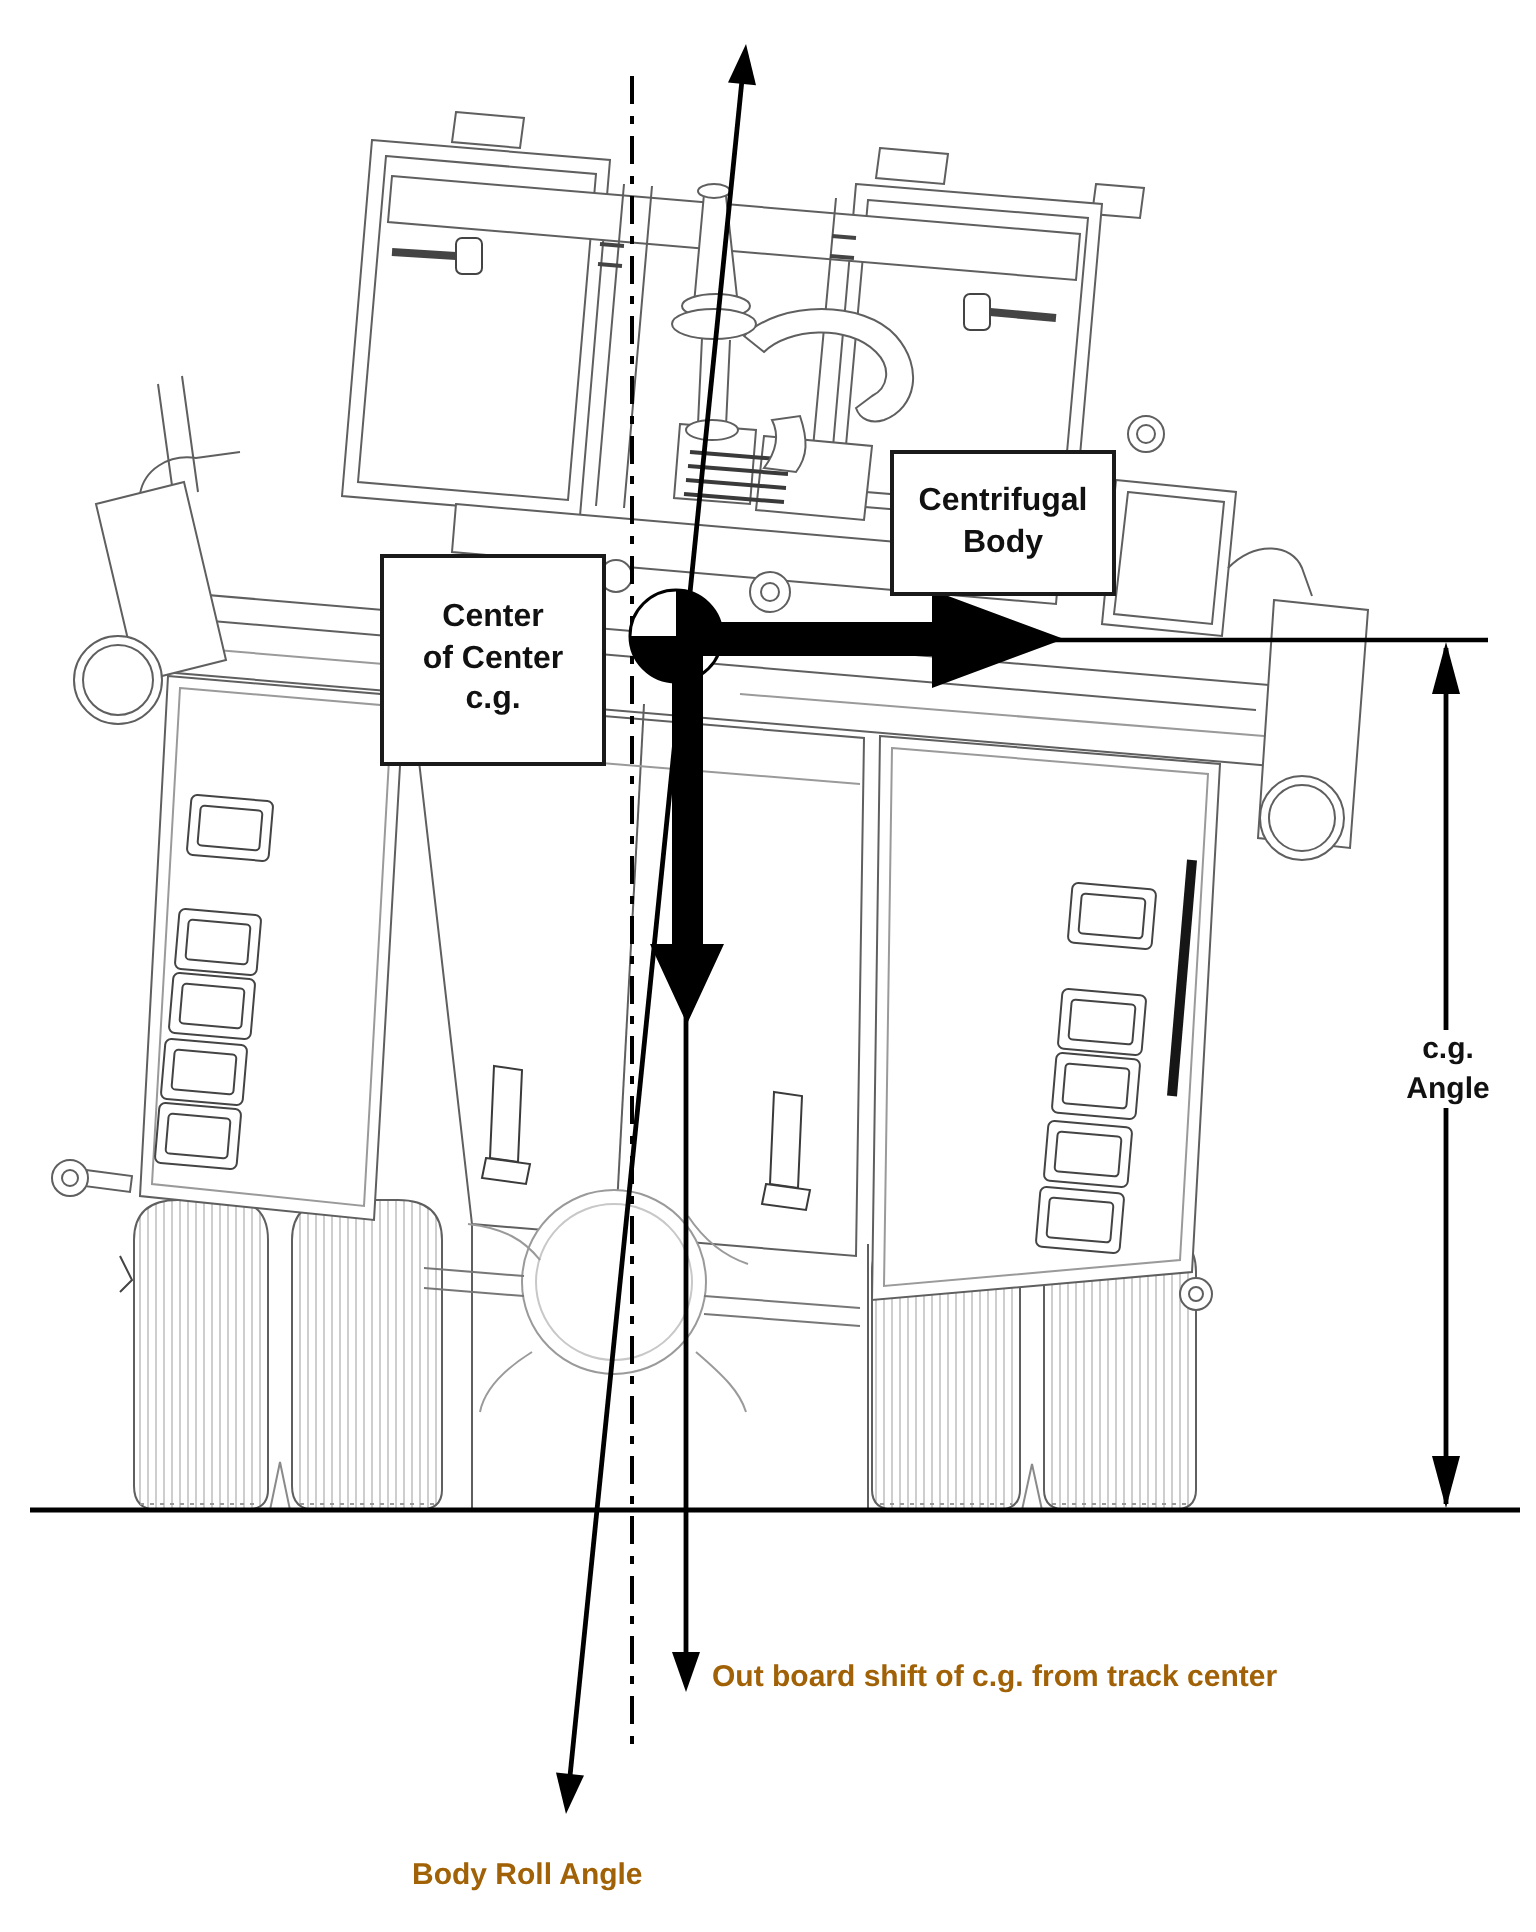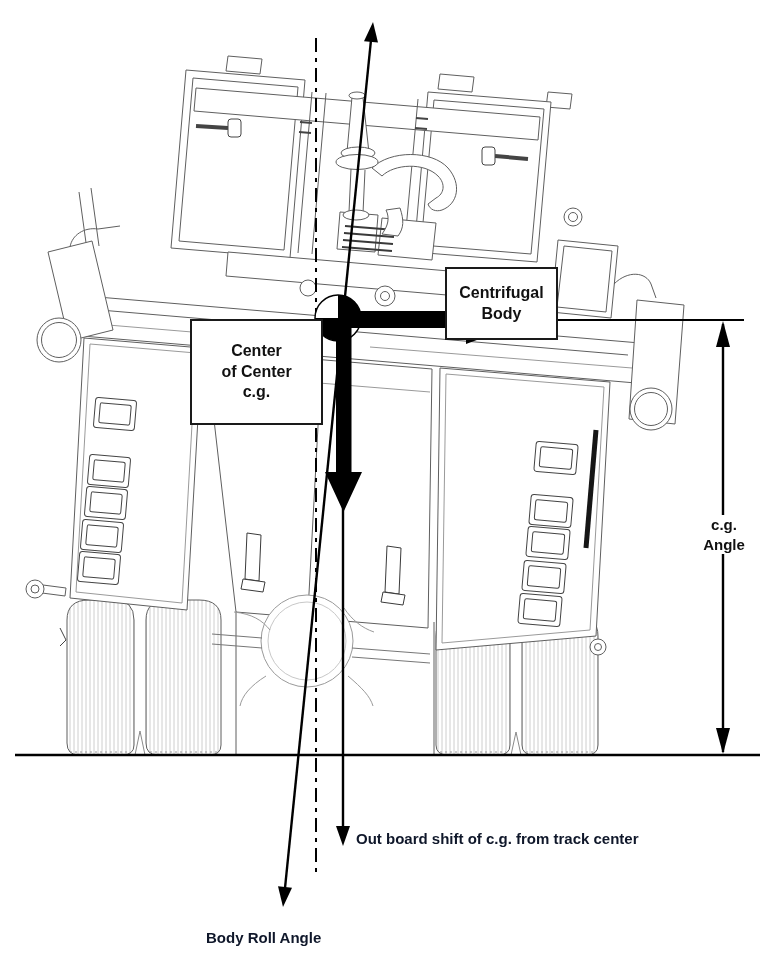--- a/index.html
+++ b/index.html
@@ -1,22 +1,22 @@
 <!DOCTYPE html>
 <html><head>
 <meta charset="utf-8">
 <style>
   html,body{margin:0;padding:0;background:#fff;}
   .page{position:relative;width:768px;height:966px;background:#fff;overflow:hidden;
         font-family:"Liberation Sans",sans-serif;}
   .page svg{position:absolute;left:0;top:0;}
   .box{position:absolute;box-sizing:border-box;background:#fff;border:2px solid #1a1a1a;
        display:flex;flex-direction:column;align-items:center;justify-content:center;
-       text-align:center;font-weight:bold;font-size:16px;line-height:1.3;color:#111;margin-top:42px;}
-  .ann-label{position:absolute;font-weight:bold;font-size:15px;color:#0f172a;white-space:nowrap;}
+       text-align:center;font-weight:bold;font-size:16px;line-height:1.3;color:#111;}
+  .ann-label{position:absolute;font-weight:bold;font-size:15px;color:#a16207;white-space:nowrap;}
   .cg-height-label{position:absolute;left:685px;top:515px;width:78px;background:#fff;
        text-align:center;font-weight:bold;font-size:15px;line-height:1.3;color:#111;}
 </style>
 </head>
 <body>
 
 <div class="page">
 
 <svg width="768" height="966" viewBox="0 0 768 966">
   <defs>
@@ -216,21 +216,21 @@
       <path d="M338,318 L338,295 A23,23 0 0 1 361,318 Z" fill="#000" stroke="none"></path>
       <path d="M338,318 L338,341 A23,23 0 0 1 315,318 Z" fill="#000" stroke="none"></path>
     </g>
 
     <path d="M340,311 L466,311 L466,295 L532,319.5 L466,344 L466,328 L340,328 Z" fill="#000" stroke="none"></path>
 
     <path d="M336,318 L336,472 L325,472 L343.5,512 L362,472 L351.5,472 L351.5,318 Z" fill="#000" stroke="none"></path>
   </g>
 </svg>
 
-<div class="box" style="left:190px;top:277px;width:133px;height:106px;">
+<div class="box" style="left:190px;top:277px;width:113px;height:106px;">
   <span>Center</span>
   <span>of Center</span>
   <span>c.g.</span>
 </div>
 
 <div class="box" style="left:445px;top:225px;width:113px;height:73px;">
   <span>Centrifugal</span>
   <span>Body</span>
 </div>
 

